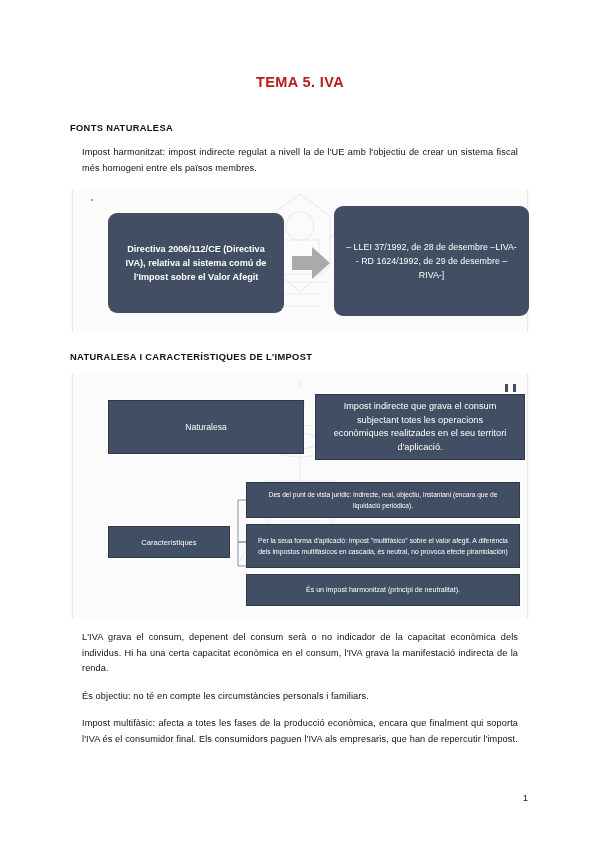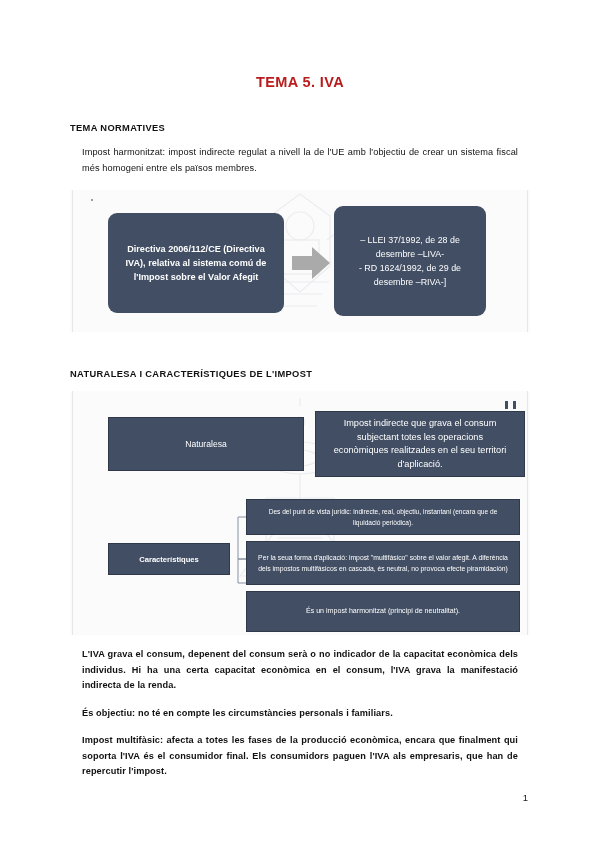--- a/index.html
+++ b/index.html
@@ -38,33 +38,33 @@
   }
 
   
   .section-heading {
     font-size: 9.3px;
     font-weight: bold;
     letter-spacing: 0.35px;
     color: #111;
   }
   .h-fonts { margin-top: 33px; }
-  .h-natura { margin-top: 37px; }
+  .h-natura { margin-top: 20px; }
 
   
   p.body {
     font-size: 9.2px;
     line-height: 15.5px;
     text-align: justify;
     color: #111;
     margin: 12px;
     letter-spacing: 0.1px;
   }
   .p-intro { margin-top: 20px; }
-  .p-gap   { margin-top: 17px; font-weight: bold; }
+  .p-gap   { margin-top: 17px; }
 
   
   .figure {
     position: relative;
     margin-top: 14px;
     background: #fbfbfc;
     overflow: hidden;
   }
   .figure .watermark {
     position: absolute;
@@ -105,21 +105,21 @@
     left: 38px; top: 23px;
     width: 176px; height: 100px;
     border-radius: 9px;
     padding: 6px 12px;
     font-size: 9.1px;
     font-weight: bold;
     line-height: 14px;
   }
   .fig1 .node-right {
     left: 264px; top: 16px;
-    width: 152px; height: 110px;
+    width: 195px; height: 110px;
     border-radius: 9px;
     padding: 6px 10px;
     font-size: 8.9px;
     line-height: 14px;
   }
   .fig1 .arrow {
     position: absolute;
     left: 222px; top: 57px;
     width: 38px; height: 32px;
   }
@@ -157,39 +157,39 @@
     left: 245px; top: 20px;
     width: 210px; height: 66px;
     padding: 4px 14px;
     font-size: 9.2px;
     line-height: 13.5px;
   }
   .fig2 .b-caracteristiques {
     left: 38px; top: 152px;
     width: 122px; height: 32px;
     font-size: 7.6px;
-    font-weight: bold;
+    font-weight: normal;
   }
   .fig2 .b-c1 {
     left: 176px; top: 108px;
     width: 274px; height: 36px;
     padding: 3px 8px;
     font-size: 6.6px;
     line-height: 11px;
   }
   .fig2 .b-c2 {
     left: 176px; top: 150px;
     width: 274px; height: 44px;
     padding: 3px 8px;
     font-size: 6.8px;
     line-height: 11px;
   }
   .fig2 .b-c3 {
     left: 176px; top: 200px;
-    width: 274px; height: 41px;
+    width: 274px; height: 32px;
     padding: 3px 8px;
     font-size: 7.1px;
     line-height: 11px;
   }
   .fig2 .connector {
     position: absolute;
     stroke: #8791a1;
     stroke-width: 1;
     fill: none;
   }
@@ -204,21 +204,21 @@
   }
 </style>
 </head>
 <body>
 
 <div class="page">
   <div class="content">
 
     <h1 class="doc-title">TEMA 5. IVA</h1>
 
-    <div class="section-heading h-fonts">TEMA NORMATIVES</div>
+    <div class="section-heading h-fonts">FONTS NATURALESA</div>
 
     <p class="body p-intro">Impost harmonitzat: impost indirecte regulat a nivell la de l'UE amb l'objectiu de crear un sistema fiscal més homogeni entre els països membres.</p>
 
     <div class="figure fig1">
       <div class="edge-l"></div>
       <div class="edge-r"></div>
       <div class="speck"></div>
 
       <svg class="watermark" width="230" height="150" viewBox="0 0 230 150">
         <g stroke="#4b5566" fill="none" stroke-width="1.2">

